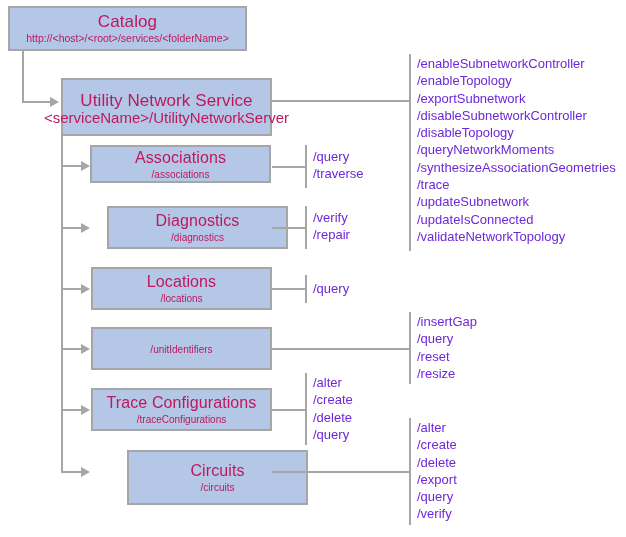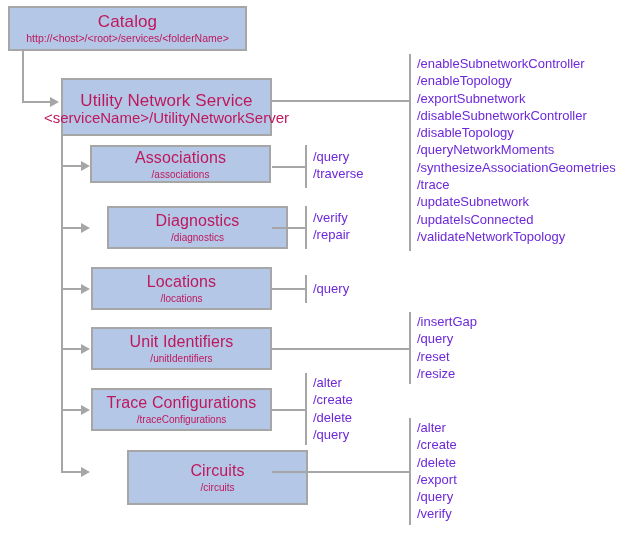--- a/index.html
+++ b/index.html
@@ -154,21 +154,20 @@
   </div>
   <div class="hline" style="left:272px; top:288px; width:33px;"></div>
   <div class="opbar" style="left:305px; top:275px; height:28px;"></div>
   <div class="oplist" style="left:313px; top:280px;">
     <span class="op">/query</span>
   </div>
 
   <div class="hline" style="left:61px; top:348px; width:20px;"></div>
   <div class="arrow" style="left:81px; top:344px;"></div>
   <div class="node" style="left:91px; top:327px; width:181px; height:43px;">
-    <span class="title">Unit Identifiers</span>
     <span class="subtitle">/unitIdentifiers</span>
   </div>
   <div class="hline" style="left:272px; top:348px; width:137px;"></div>
   <div class="opbar" style="left:409px; top:312px; height:72px;"></div>
   <div class="oplist" style="left:417px; top:313px;">
     <span class="op">/insertGap</span>
     <span class="op">/query</span>
     <span class="op">/reset</span>
     <span class="op">/resize</span>
   </div>

